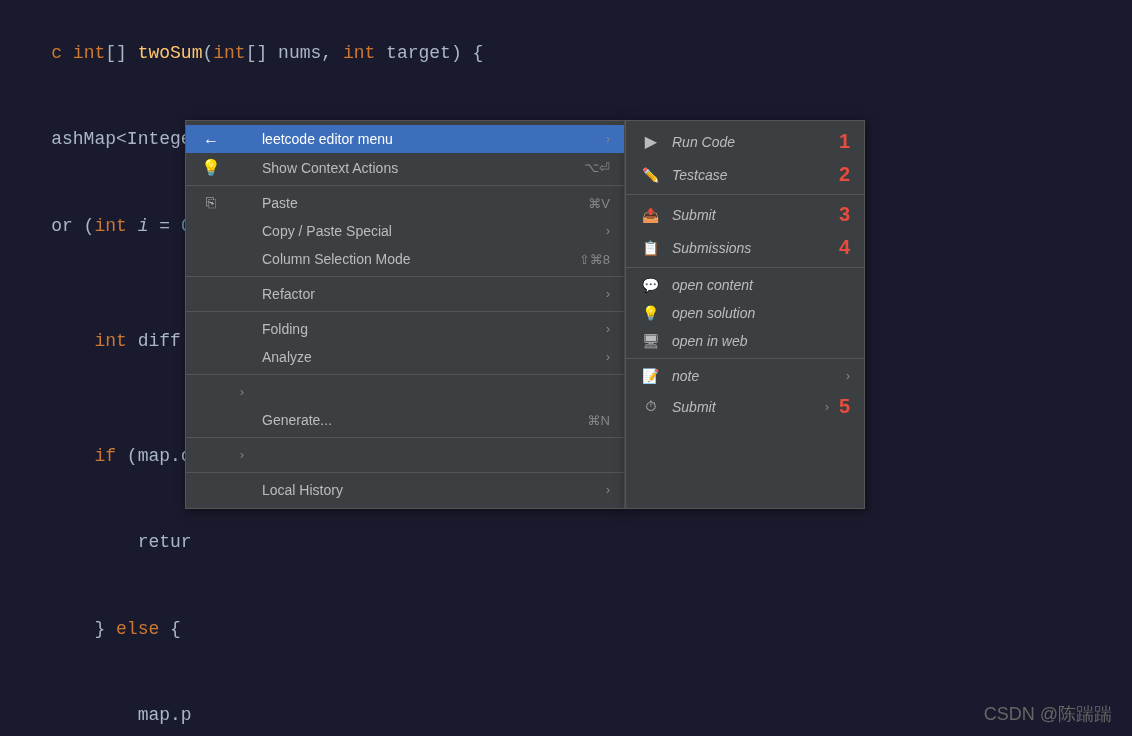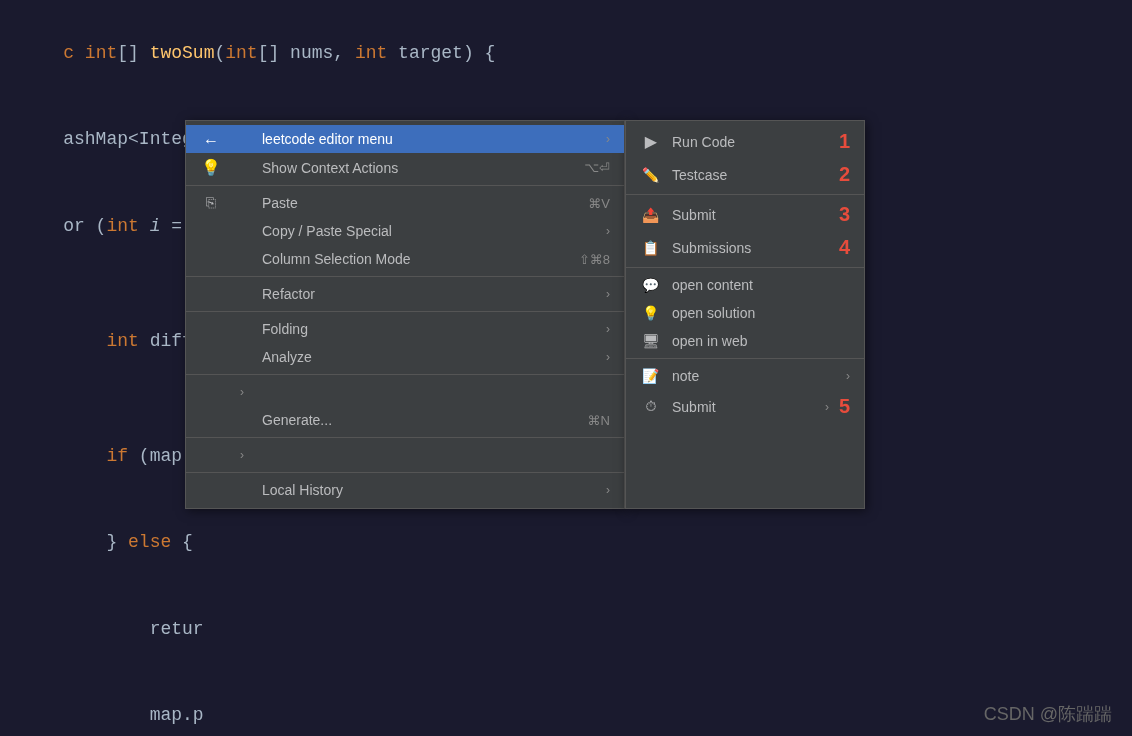--- a/index.html
+++ b/index.html
@@ -11,21 +11,21 @@
       font-family: 'Courier New', monospace;
       position: relative;
     }
 
     
     .code-bg {
       position: absolute;
       top: 0; left: 0;
       width: 100%; height: 100%;
       background: #1a1a2e;
-      padding: 10px 20px;
+      padding: 10px 8px;
       font-size: 18px;
       line-height: 1.6;
       color: #a9b7c6;
     }
 
     .code-line { display: block; white-space: pre; }
     .kw { color: #cc7832; }
     .fn { color: #ffc66d; }
     .num { color: #6897bb; }
     .var { color: #a9b7c6; font-style: italic; }
@@ -123,21 +123,21 @@
 
     .submenu-item .icon {
       width: 22px;
       margin-right: 10px;
       font-size: 16px;
       display: flex;
       align-items: center;
       justify-content: center;
     }
 
-    .submenu-item .label { flex: 1; }
+    .submenu-item .label { flex: 1; font-style: italic; }
 
     .submenu-item .badge {
       color: #e74c3c;
       font-size: 20px;
       font-weight: bold;
       margin-left: 6px;
       font-family: Arial, sans-serif;
     }
 
     .submenu-item .arrow {
@@ -176,24 +176,24 @@
   </span>
   <span class="code-line">&nbsp;</span>
   <span class="code-line">
     <span>    </span><span class="kw">int</span><span> diff</span>
   </span>
   <span class="code-line">&nbsp;</span>
   <span class="code-line">
     <span>    </span><span class="kw">if</span><span> (map.c</span>
   </span>
   <span class="code-line">
+    <span>        retur</span>
+  </span>
+  <span class="code-line">
     <span>    } </span><span class="kw">else</span><span> {</span>
-  </span>
-  <span class="code-line">
-    <span>        retur</span>
   </span>
   <span class="code-line">
     <span>        map.p</span>
   </span>
 
 </div>
 
 <div class="context-menu-wrapper">
 
   <div class="context-menu-left">

